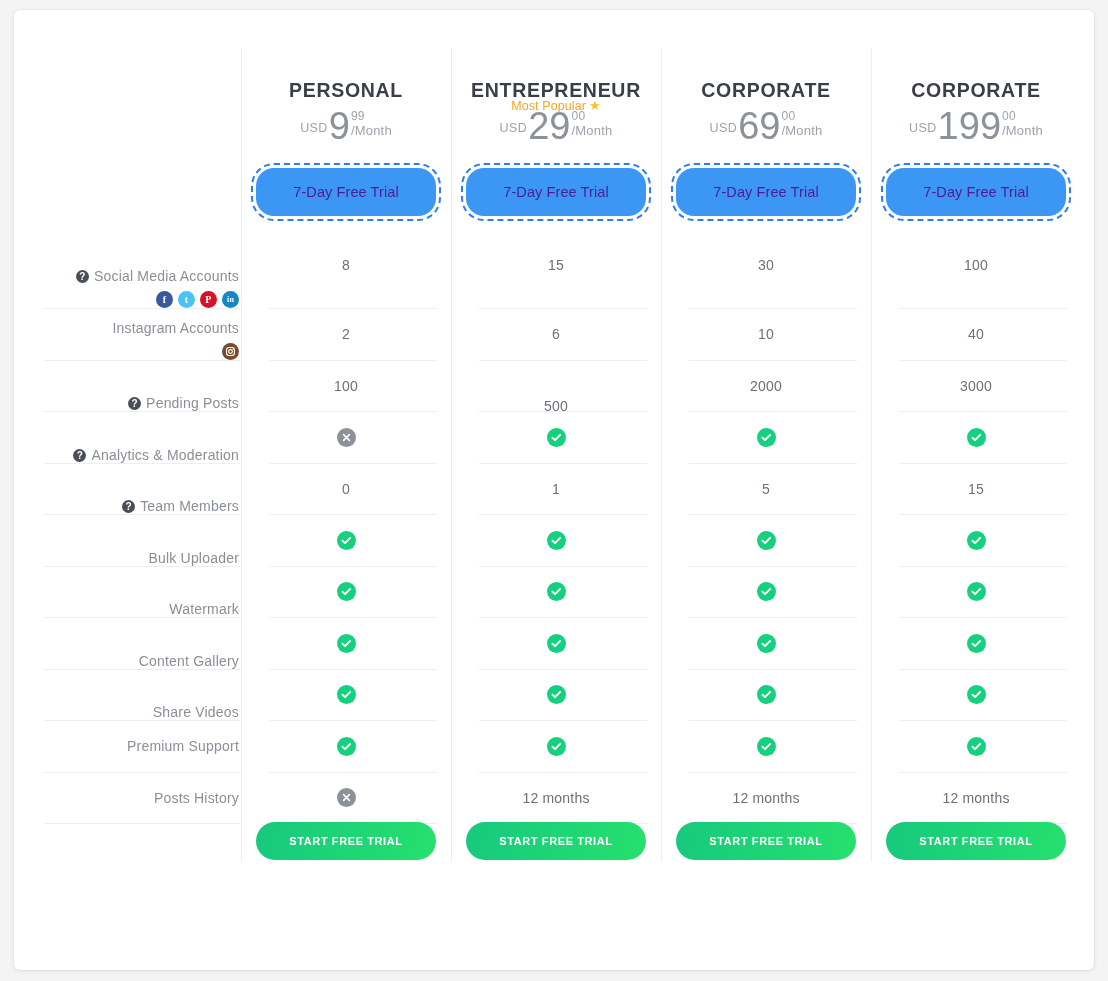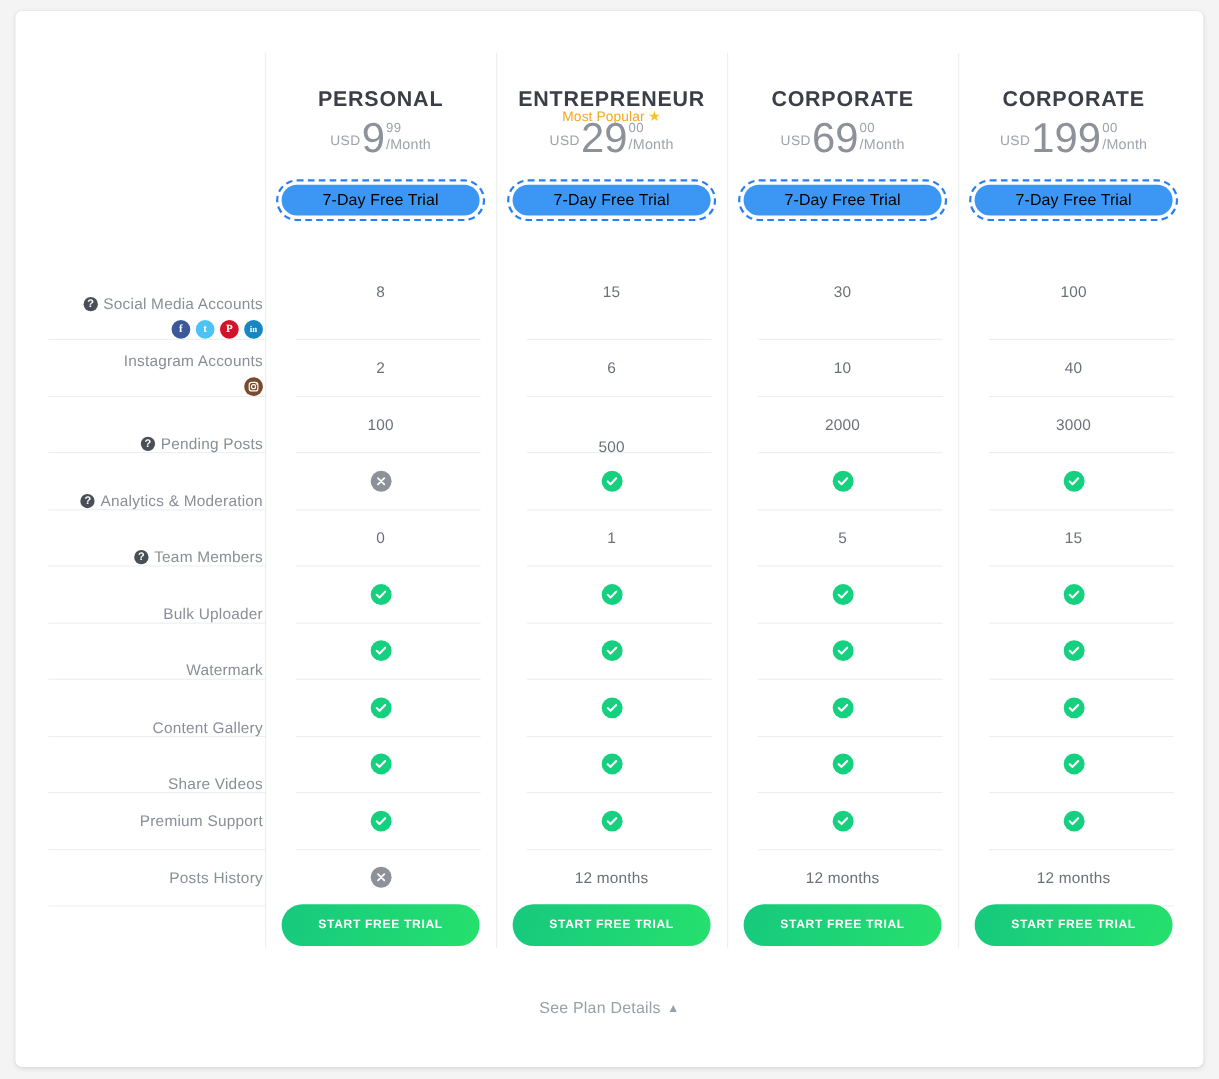--- a/index.html
+++ b/index.html
@@ -75,25 +75,25 @@
   .cur  { font-size: 12.5px; margin-top: 15px; letter-spacing: .4px; }
   .amt  { font-size: 38px; line-height: 40px; color: #8d929a; font-weight: 300; margin: 0 1px; }
   .frac-wrap { margin-top: 4px; text-align: left; }
   .frac  { font-size: 12px; display: block; line-height: 13px; letter-spacing: .3px; }
   .per   { font-size: 13px; display: block; line-height: 16px; letter-spacing: .2px; }
 
   .trial-btn {
     position: absolute;
     left: 50%; top: 158px;
     transform: translateX(-50%);
-    width: 180px; height: 28px;
+    width: 180px; height: 48px;
     background: #3b97f3;
     border: none;
     border-radius: 18px;
-    color: #000000;
+    color: #4c1d95;
     font-size: 14.5px;
     font-family: "Liberation Sans", sans-serif;
     letter-spacing: .1px;
     cursor: pointer;
     outline: 2px dashed #2a7ff0;
     outline-offset: 3px;
   }
 
   
   .rows { position: absolute; left: 0; right: 0; top: 0; }
@@ -614,19 +614,13 @@
           </div>
           <div class="hr" style="top: 813px;"></div>
           <div class="cell" style="top: 762px; height: 51px;">
             <span>12 months</span>
           </div>
           <button class="cta-btn">START FREE TRIAL</button>
         </div>
       </div>
   </div>
 
-  <div class="footer">
-    <span class="see-details">
-      <span>See Plan Details</span>
-      <span class="chev">▲</span>
-    </span>
-  </div>
 </div>
 
 </body></html>

